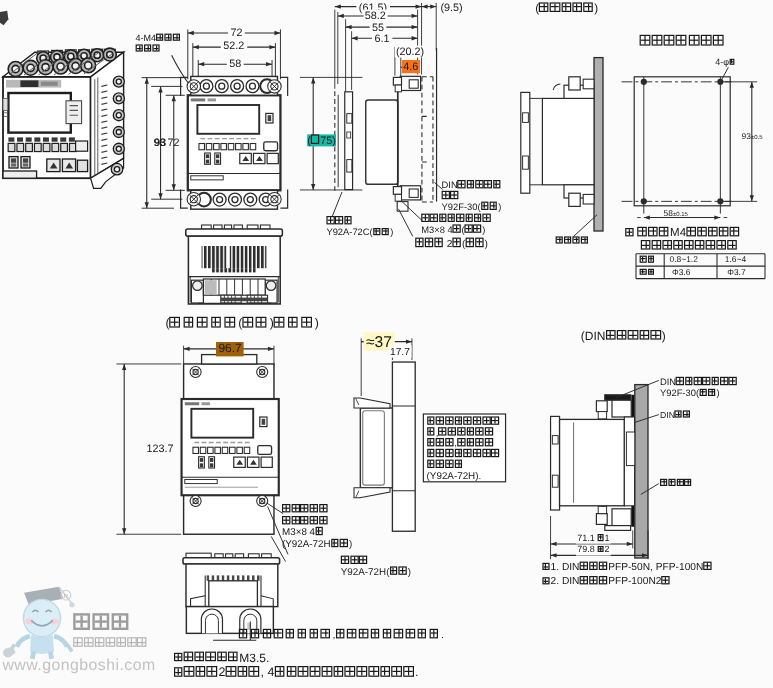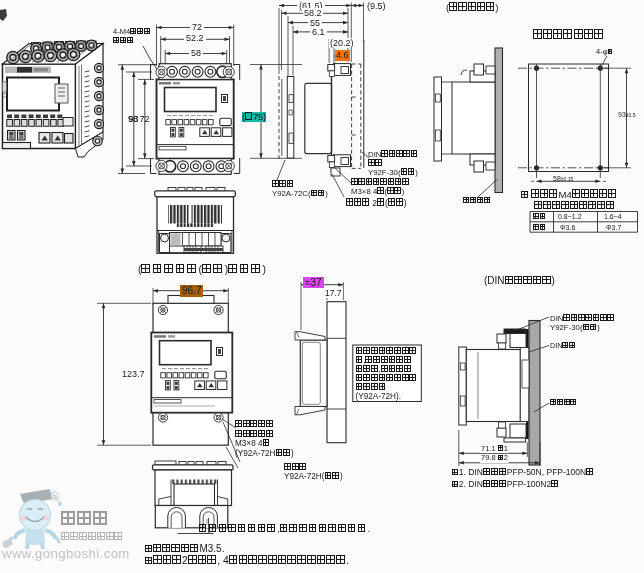--- a/index.html
+++ b/index.html
@@ -605,21 +605,21 @@
 <div class="t zh" style="left:308px;top:17.6px;font-size:9px;background:#fdfdfd;padding:0 2px">55</div>
 
 <div class="t zh" style="left:310px;top:26.9px;font-size:9px;background:#fdfdfd;padding:0 2px">6.1</div>
 
 <div class="t zh" style="left:329px;top:37.7px;font-size:9px;background:#fdfdfd;padding:0 1px">(20.2)</div>
 
 <div class="t zh" style="left:335px;top:50px;font-size:9px;background:#f97316;padding:0 1px">4.6</div>
 
 <div class="t zh" style="left:367px;top:0.5px;font-size:9px;">(9.5)</div>
 
-<div class="t zh" style="left:242px;top:111.5px;font-size:9px;background:#14b8a6">(<b class="gh"></b>75)</div>
+<div class="t zh" style="left:256px;top:111.5px;font-size:9px;background:#14b8a6">(<b class="gh"></b>75)</div>
 
 <div class="t zh" style="left:272px;top:180px;font-size:7.8px;"><b class="g"></b><b class="g"></b><b class="g"></b><br>Y92A-72C(<b class="g"></b><b class="g"></b>)</div>
 
 <div class="t zh" style="left:368px;top:149.5px;font-size:7.8px;">DIN<b class="g"></b><b class="g"></b><b class="g"></b><b class="g"></b><b class="g"></b><br><b class="g"></b><b class="g"></b><br>Y92F-30(<b class="g"></b><b class="g"></b>)</div>
 
 <div class="t zh" style="left:351px;top:177.5px;font-size:7.8px;"><b class="g"></b><b class="g"></b><b class="g"></b><b class="g"></b><b class="g"></b><b class="g"></b><b class="g"></b><b class="g"></b><br>M3×8 4<b class="g"></b>(<b class="g"></b><b class="g"></b>)</div>
 
 <div class="t zh" style="left:346px;top:197.5px;font-size:8.5px;"><b class="g"></b><b class="g"></b><b class="g"></b> 2<b class="g"></b>(<b class="g"></b><b class="g"></b>)</div>
 
 <div class="t zh" style="left:446px;top:1.5px;font-size:9.8px;">(<b class="g"></b><b class="g"></b><b class="g"></b><b class="g"></b><b class="g"></b>)</div>
@@ -659,21 +659,21 @@
 <div class="t zh" style="left:235px;top:420px;font-size:8.2px;"><b class="g"></b><b class="g"></b><b class="g"></b><b class="g"></b><b class="g"></b><br><b class="g"></b><b class="g"></b><b class="g"></b><b class="g"></b><b class="g"></b><br>M3×8 4<b class="g"></b><br>(Y92A-72H<b class="g"></b><b class="g"></b>)</div>
 
 <div class="t zh" style="left:240px;top:462.5px;font-size:8.2px;margin-left:44px;"><b class="g"></b><b class="g"></b><b class="g"></b><br>Y92A-72H(<b class="g"></b><b class="g"></b>)</div>
 
 <div class="t zh sp" style="left:199px;top:523.5px;font-size:8.8px"><b class="g"></b><b class="g"></b><b class="g"></b><b class="g"></b><b class="g"></b><b class="g"></b><b class="g"></b><b class="g"></b>,<b class="g"></b><b class="g"></b><b class="g"></b><b class="g"></b><b class="g"></b><b class="g"></b><b class="g"></b><b class="g"></b><b class="g"></b>. </div>
 
 <div class="t zh" style="left:144.5px;top:543px;font-size:10px;"><b class="g" style="width: 0.7em; height: 0.7em;"></b><b class="g"></b><b class="g"></b><b class="g"></b><b class="g"></b><b class="g"></b>M3.5. </div>
 
 <div class="t zh" style="left:144.5px;top:555px;font-size:10.4px;"><b class="g" style="width: 0.7em; height: 0.7em;"></b><b class="g"></b><b class="g"></b><b class="g"></b>2<b class="g"></b><b class="g"></b><b class="g"></b>, 4<b class="g"></b><b class="g"></b><b class="g"></b><b class="g"></b><b class="g"></b><b class="g"></b><b class="g"></b><b class="g"></b><b class="g"></b><b class="g"></b><b class="g"></b><b class="g"></b>. </div>
 
-<div class="t zh" style="left:303px;top:276.5px;font-size:10px;background:#d946ef;padding:0 2px">≈37</div>
+<div class="t zh" style="left:303px;top:276.5px;font-size:13px;background:#fef9c3;padding:0 2px">≈37</div>
 
 <div class="t zh" style="left:324px;top:287.5px;font-size:8.5px;background:#fdfdfd;padding:0 1px">17.7</div>
 
 <div class="t zh" style="left:355.5px;top:346.5px;font-size:8.2px;line-height:1.1"><b class="g"></b><b class="g"></b><b class="g"></b><b class="g"></b><b class="g"></b><b class="g"></b><b class="g"></b><b class="g"></b><br><b class="g"></b>,<b class="g"></b><b class="g"></b><b class="g"></b><b class="g"></b><b class="g"></b><b class="g"></b><br><b class="g"></b><b class="g"></b><b class="g"></b>,<b class="g"></b><b class="g"></b><b class="g"></b><b class="g"></b><br><b class="g"></b><b class="g"></b><b class="g"></b><b class="g"></b><b class="g"></b><b class="g"></b><b class="g"></b><b class="g"></b><br><b class="g"></b><b class="g"></b><b class="g"></b><b class="g"></b><br>(Y92A-72H). </div>
 
 <div class="t zh" style="left:484px;top:275px;font-size:10px;">(DIN<b class="g"></b><b class="g"></b><b class="g"></b><b class="g"></b><b class="g"></b>)</div>
 
 <div class="t zh" style="left:550px;top:314px;font-size:7.8px;">DIN<b class="g"></b><b class="g"></b><b class="g"></b><b class="g"></b><b class="g"></b><b class="g"></b><b class="g"></b><br>Y92F-30(<b class="g"></b><b class="g"></b>)</div>
 
 <div class="t zh" style="left:550px;top:342px;font-size:7.2px;">DIN<b class="g"></b><b class="g"></b></div>

